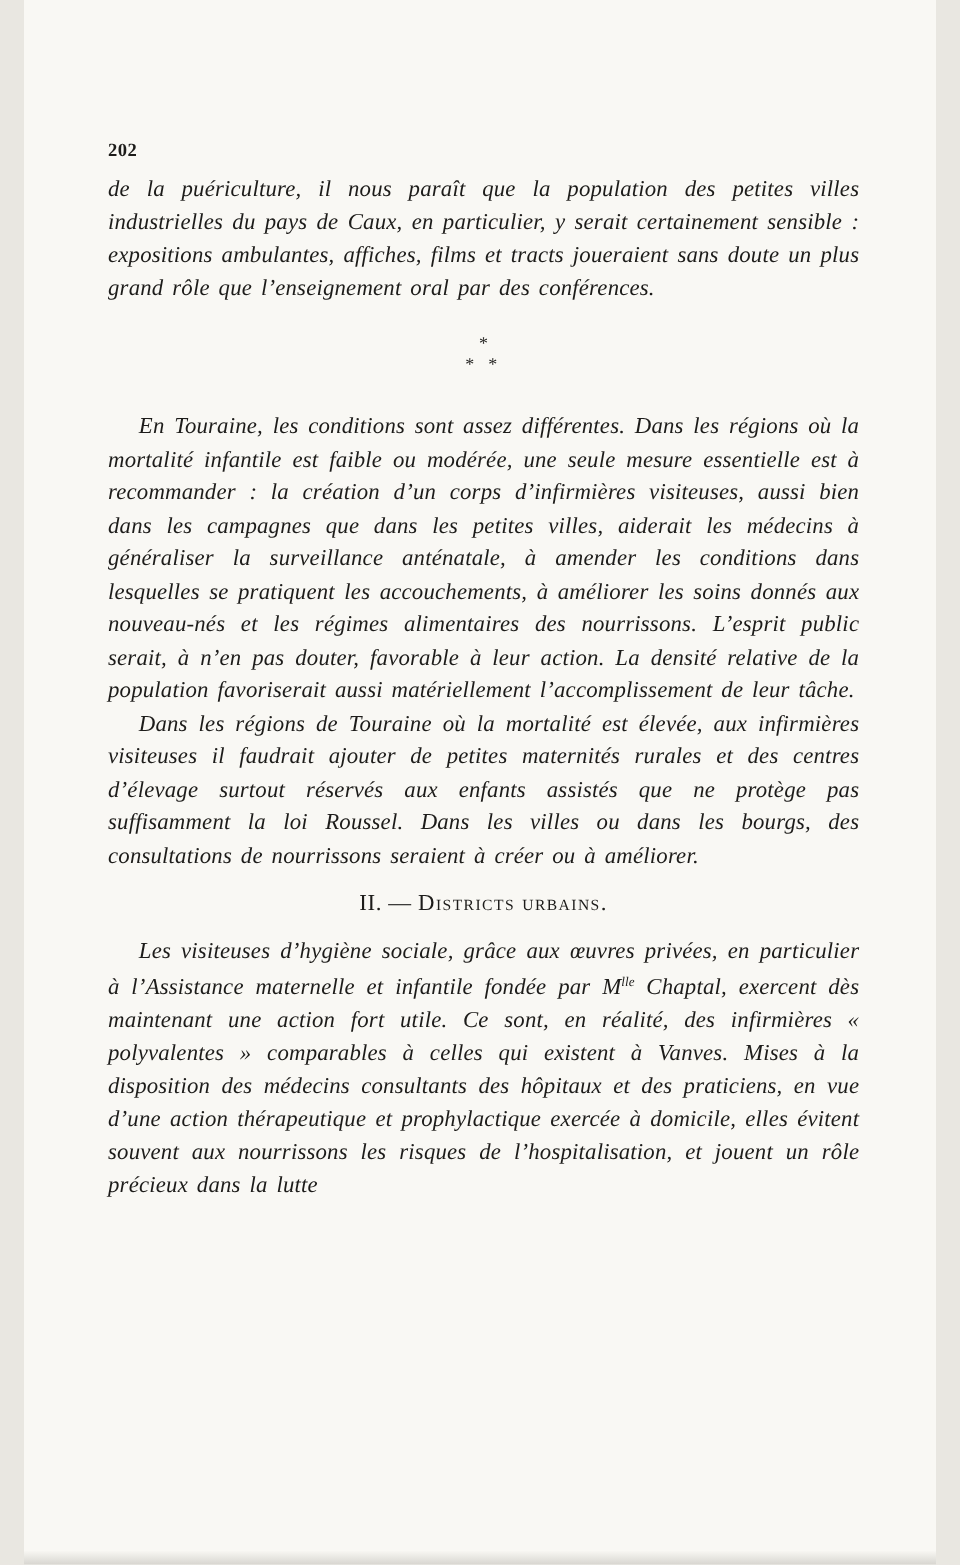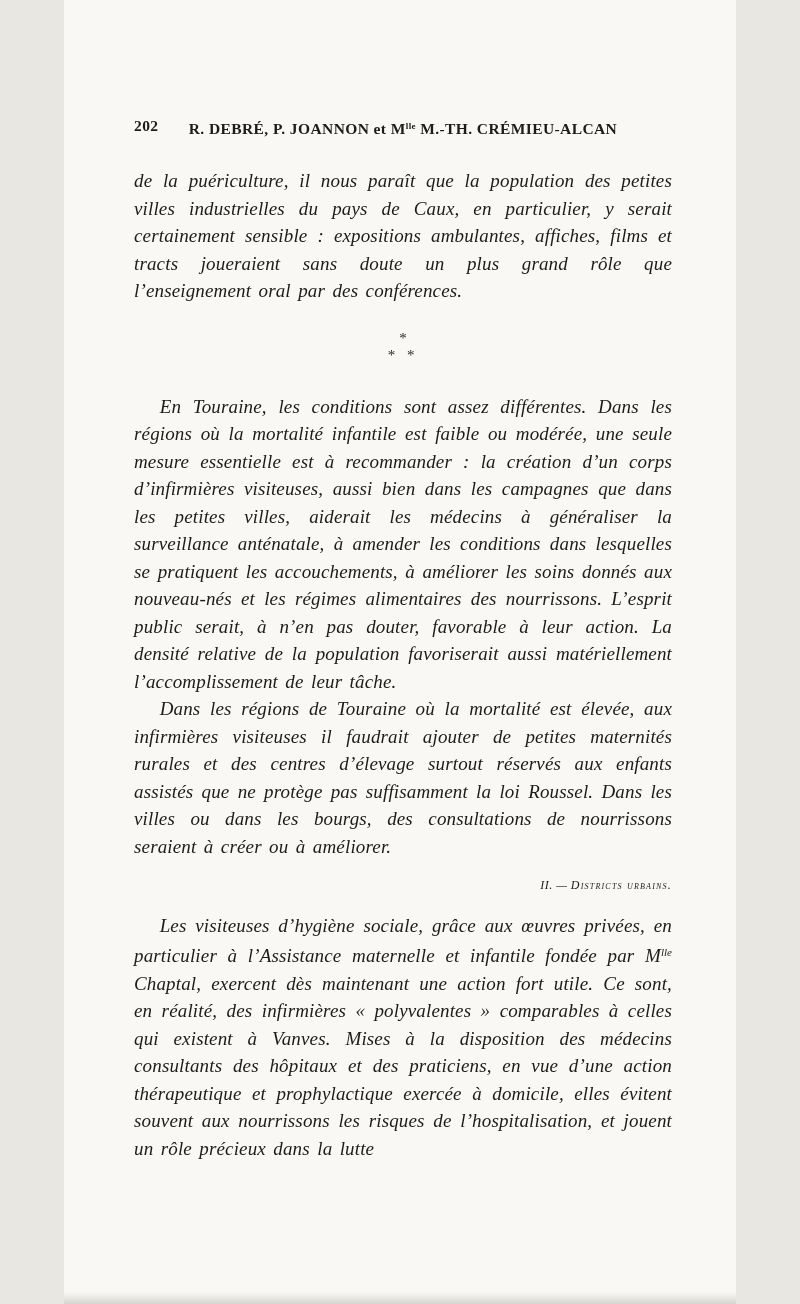--- a/index.html
+++ b/index.html
@@ -3,21 +3,21 @@
 <meta charset="utf-8">
 <style>
   html, body {
     margin: 0;
     padding: 0;
     background: #e9e7e1;
   }
   .page {
     position: relative;
     box-sizing: border-box;
-    width: 672px;
+    width: 760px;
     height: 1304px;
     margin: 0 auto;
     background: #f9f8f4;
     color: #1d1c1a;
     font-family: "Liberation Serif", "DejaVu Serif", serif;
     font-size: 19px;
     line-height: 27.5px;
     padding: 116px 64px 0 70px;
     overflow: hidden;
   }
@@ -59,26 +59,25 @@
   .asterism {
     text-align: center;
     font-size: 15px;
     line-height: 15px;
     margin: 26px 0 30px;
     color: #2a2927;
   }
   .asterism .ast-top { margin-bottom: 2px; }
   .asterism .ast-bottom { letter-spacing: 4px; }
   .section-heading {
-    font-size: 12px;
+    font-size: 19px;
     font-weight: normal;
-    text-align: right;
+    text-align: center;
     margin: 12px 0 12px;
     letter-spacing: 0.5px;
-    font-style: italic;
   }
   .section-heading .smallcaps {
     font-variant: small-caps;
     letter-spacing: 1.2px;
   }
   .scan-edge {
     position: absolute;
     left: 0;
     bottom: 0;
     width: 100%;
@@ -87,21 +86,20 @@
     pointer-events: none;
   }
 </style>
 </head>
 <body>
 
 <div class="page">
 
   <div class="running-head">
     <span class="page-num">202</span>
-    <span class="run-title"><span>R. DEBRÉ, P. JOANNON et M</span><sup>lle</sup><span> M.-TH. CRÉMIEU-ALCAN</span></span>
   </div>
 
   <div class="body-text">
 
     <p class="noindent">de la puériculture, il nous paraît que la population des petites villes industrielles du pays de Caux, en particulier, y serait certainement sensible : expositions ambulantes, affiches, films et tracts joueraient sans doute un plus grand rôle que l’enseignement oral par des conférences.</p>
 
 
     <div class="asterism">
       <div class="ast-top">*</div>
       <div class="ast-bottom">* *</div>

